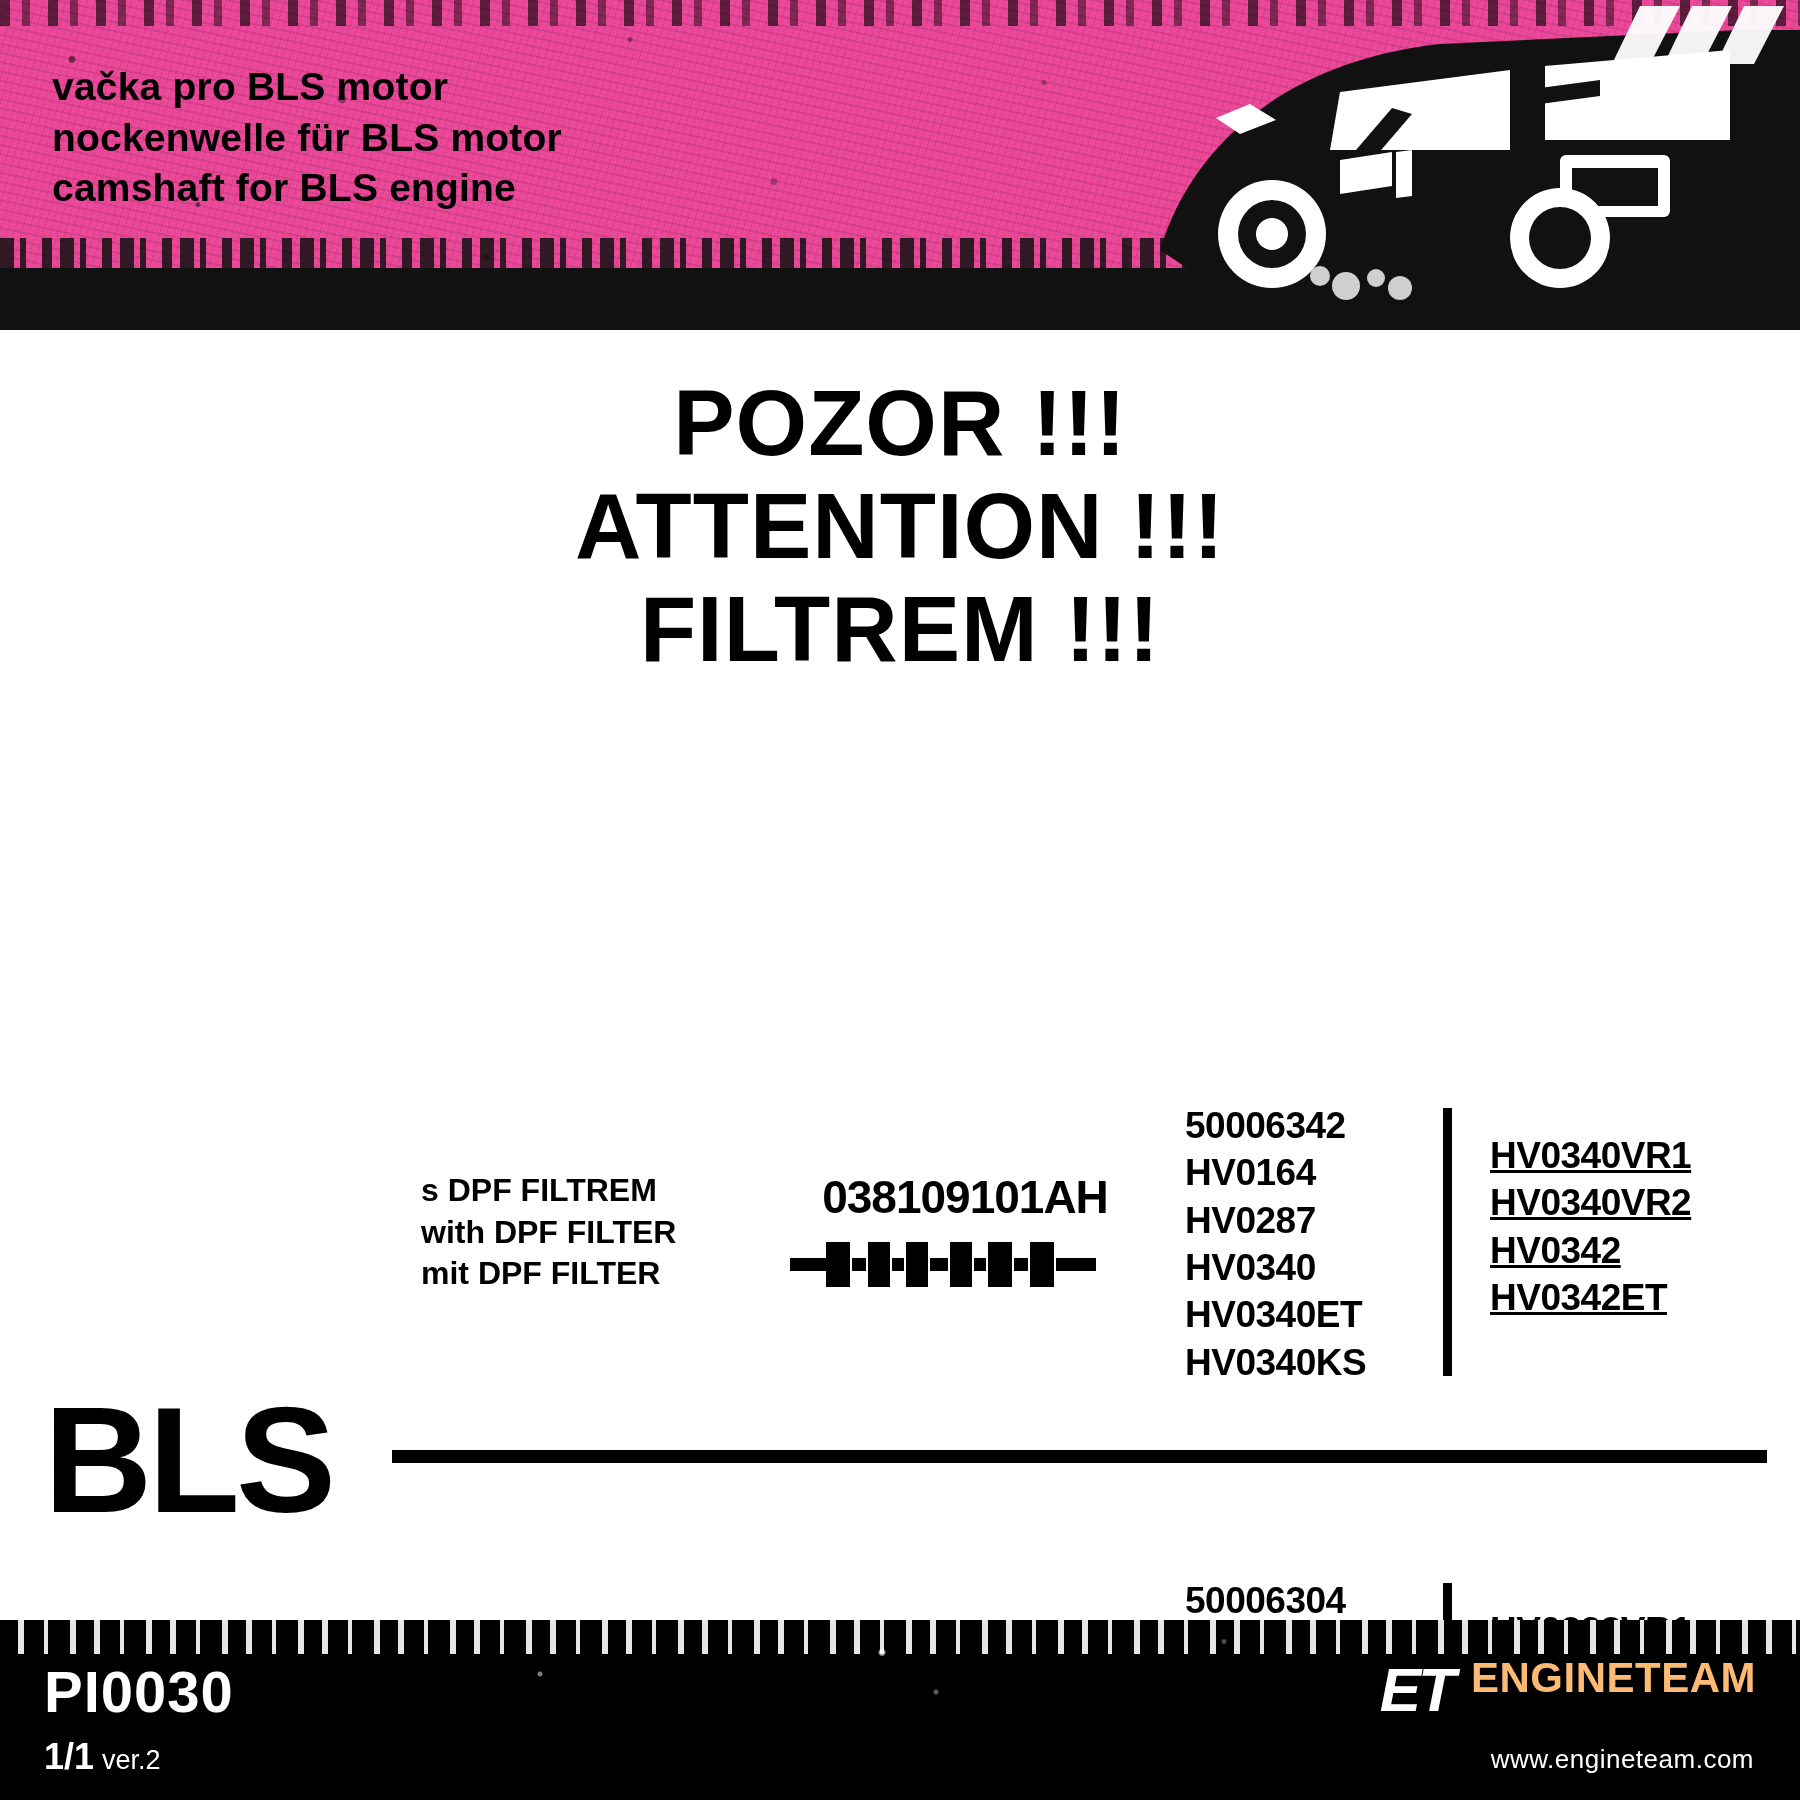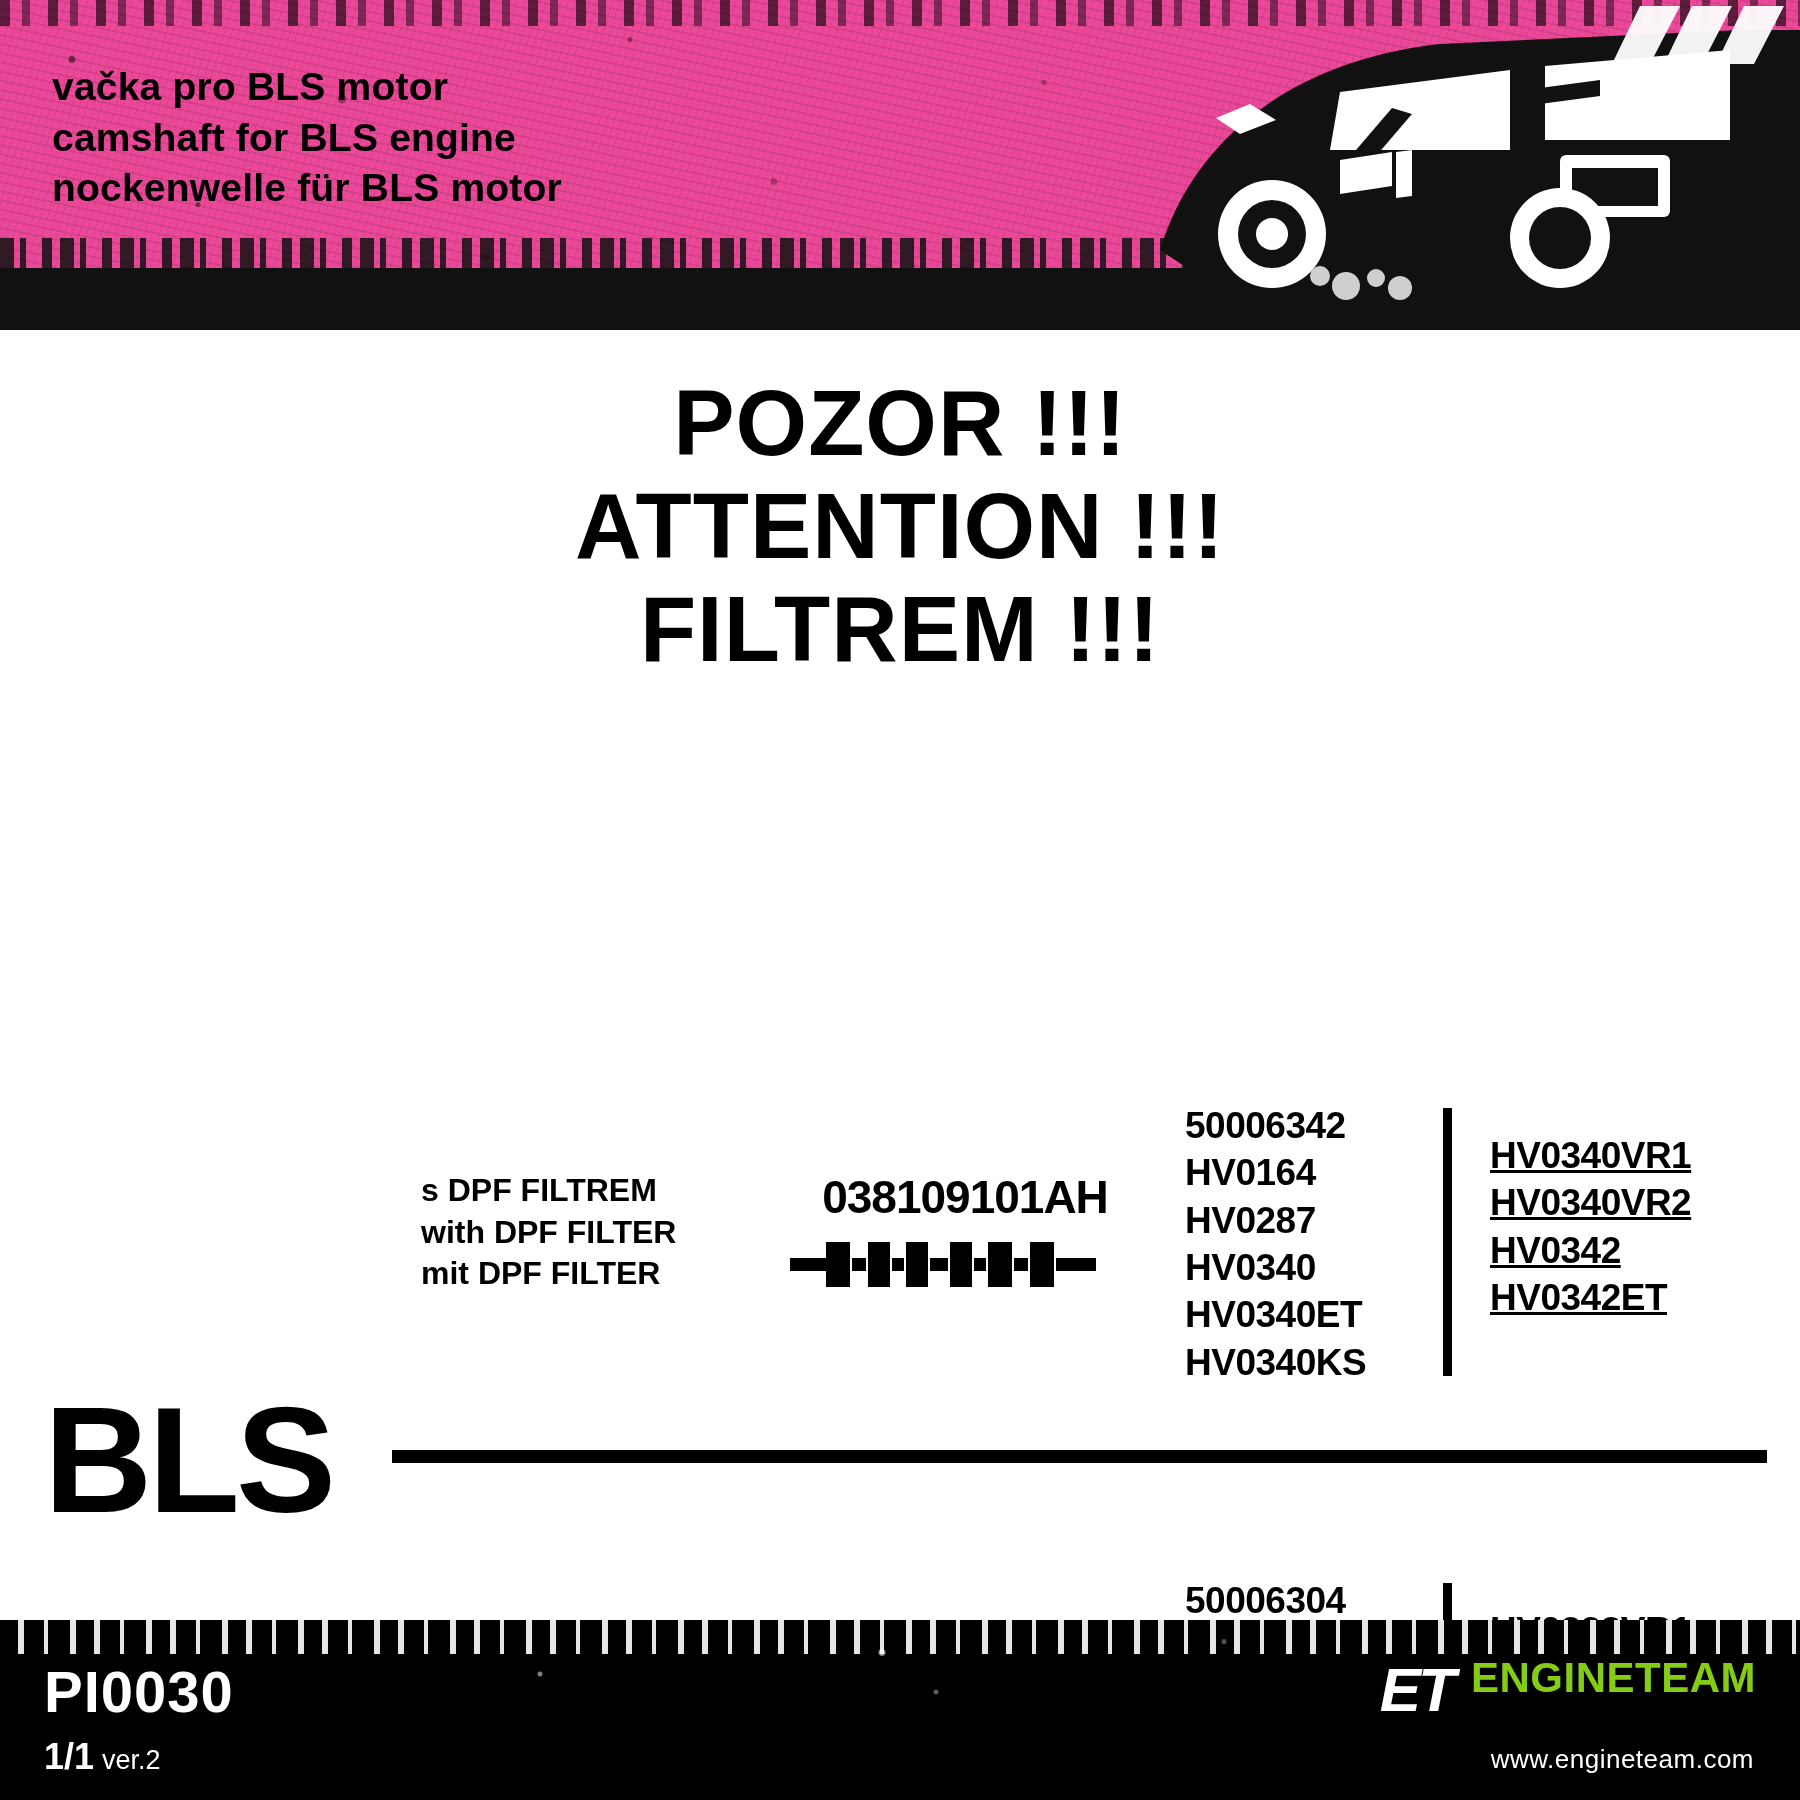--- a/index.html
+++ b/index.html
@@ -263,21 +263,21 @@
     gap: 18px;
   }
   .brand-et {
     color: #fff;
     font-size: 62px;
     font-weight: bold;
     font-style: italic;
     letter-spacing: -3px;
   }
   .brand-name {
-    color: #84cc16;
+    color: #fdba74;
     font-size: 42px;
     font-weight: bold;
     letter-spacing: 0.5px;
   }
   .brand-url {
     position: absolute;
     right: 46px;
     top: 124px;
     color: #fff;
     font-size: 26px;
@@ -325,22 +325,22 @@
         <circle cx="280" cy="276" r="10"></circle>
         <circle cx="306" cy="286" r="14"></circle>
         <circle cx="336" cy="278" r="9"></circle>
         <circle cx="360" cy="288" r="12"></circle>
       </g>
     </svg>
   </div>
 
   <div class="header-title">
     <div>vačka pro BLS motor</div>
+    <div>nockenwelle für BLS motor</div>
     <div>camshaft for BLS engine</div>
-    <div>nockenwelle für BLS motor</div>
   </div>
 
   <div class="header-bottom-rough"></div>
   <div class="header-bottom-band"></div>
 </div>
 
 <div class="main">
 
   <div class="attention">
     <div>POZOR !!!</div>

